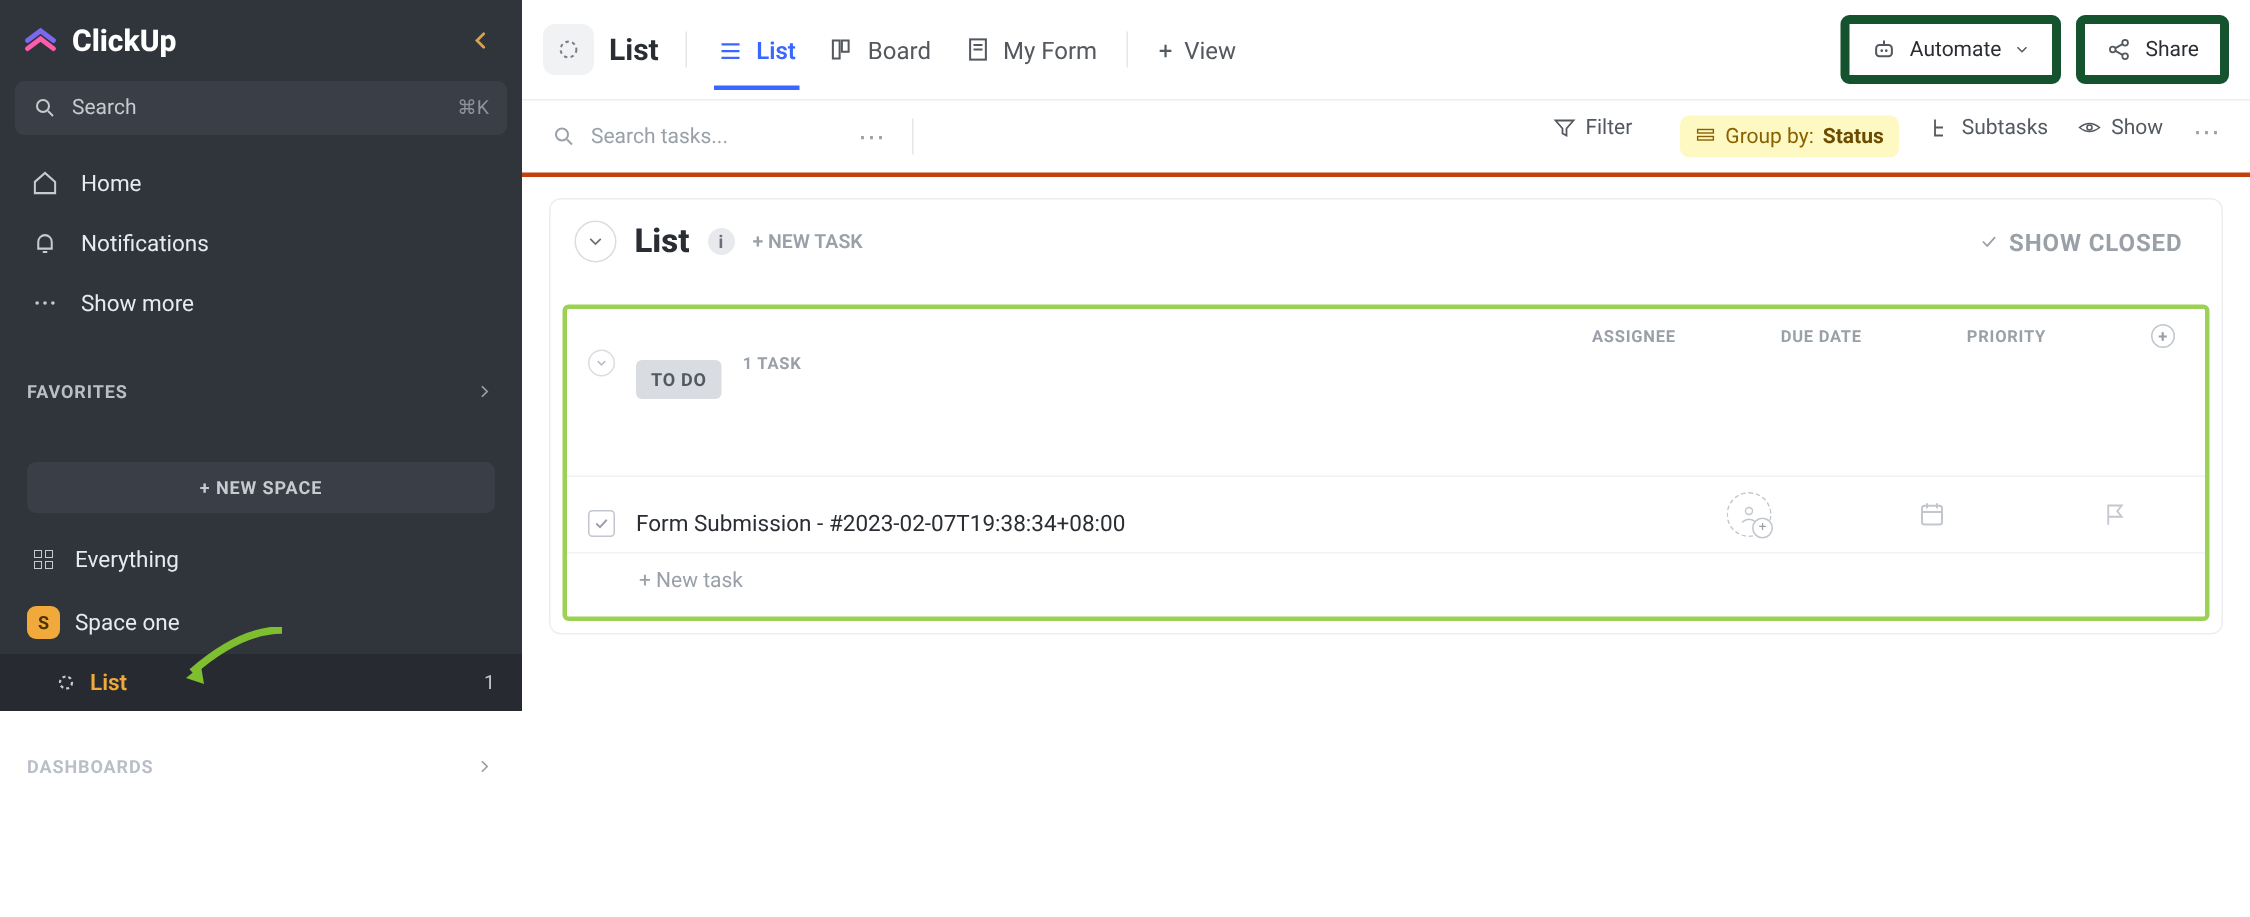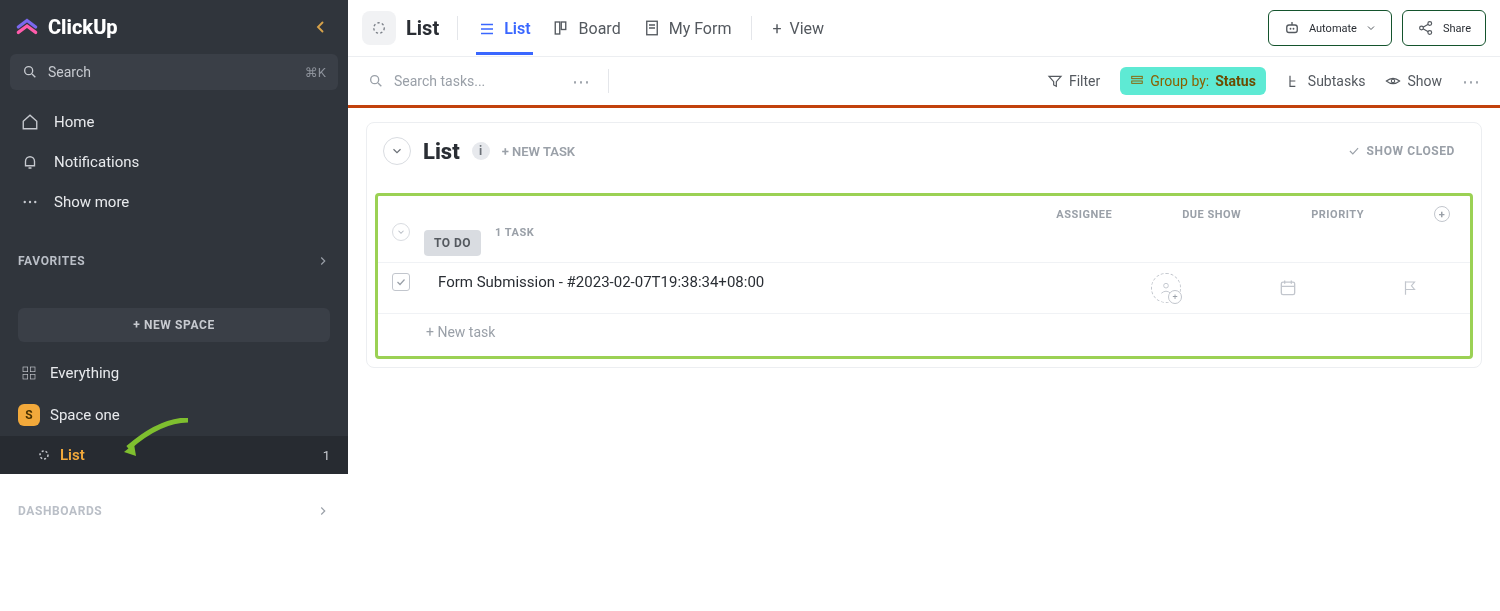--- a/index.html
+++ b/index.html
@@ -46,53 +46,53 @@
 .hdr .icon-box { width:34px; height:34px; border-radius:8px; background:#f1f2f4; display:flex; align-items:center; justify-content:center; color:#6b7077; }
 .hdr .title { font-size:20px; font-weight:700; color:#2a2e34; }
 .vsep { width:1px; height:24px; background:#e4e6ea; }
 
 .tabs { display:flex; align-items:center; gap:18px; }
 .tab { display:flex; align-items:center; gap:8px; color:#54595f; font-size:16px; cursor:pointer; padding:6px 2px; }
 .tab.active { color:#3a67ff; font-weight:600; border-bottom:3px solid #3a67ff; padding-bottom:14px; margin-bottom:-12px; }
 .tab .tic { width:18px; height:18px; color:inherit; }
 
 .hdr-right { margin-left:auto; display:flex; align-items:center; gap:10px; }
-.btn { display:flex; align-items:center; gap:8px; border:1px solid #14532d; border-radius:6px; padding:8px 14px; font-size:11px; color:#2a2e34; background:#fff; cursor:pointer; }
+.btn { display:flex; align-items:center; gap:8px; border:6px solid #14532d; border-radius:6px; padding:8px 14px; font-size:14px; color:#2a2e34; background:#fff; cursor:pointer; }
 .btn .bic { width:18px; height:18px; }
 
 .toolbar { display:flex; align-items:center; padding:10px 20px; border-bottom:3px solid #c2410c; gap:18px; color:#6b7077; font-size:14px; }
 .toolbar .srch { display:flex; align-items:center; gap:10px; flex:0 0 auto; }
 .toolbar .srch input { border:none; outline:none; font-size:14px; color:#2a2e34; width:160px; }
 .toolbar .srch input::placeholder { color:#9aa0a8; }
 .toolbar .more3 { color:#9aa0a8; font-size:18px; cursor:pointer; }
-.toolbar-right { margin-left:auto; display:flex; align-items:center; gap:20px; }
+.toolbar-right { margin-left:auto; display:flex; align-items:flex-start; gap:20px; }
 .tool-link { display:flex; align-items:center; gap:6px; cursor:pointer; color:#54595f; }
-.group-pill { background:#5eead4; color:#8a6100; border-radius:6px; padding:6px 10px; display:flex; gap:6px; align-items:center; cursor:pointer; }
+.group-pill { background:#fef9c3; color:#8a6100; border-radius:6px; padding:6px 10px; display:flex; gap:6px; align-items:center; cursor:pointer;margin-left:12px; }
 .group-pill b { color:#6b4b00; }
 
 .content { padding:14px 18px; }
 .panel { border:1px solid #eceef1; border-radius:8px; padding:10px 4px 4px 4px; }
 
 .panel-head { display:flex; align-items:center; gap:12px; padding:4px 12px 8px 12px; }
 .chev-circle { width:28px; height:28px; border:1.5px solid #d9dce1; border-radius:50%; display:flex; align-items:center; justify-content:center; color:#6b7077; cursor:pointer; }
 .panel-title { font-size:22px; font-weight:800; color:#2a2e34; }
 .info-ic { width:18px; height:18px; border-radius:50%; background:#e7e9ed; color:#6b7077; display:flex; align-items:center; justify-content:center; font-size:12px; font-weight:700; }
 .new-task-inline { color:#9aa0a8; font-size:13px; font-weight:600; cursor:pointer; }
-.panel-head .closed { margin-left:auto; color:#9aa0a8; font-size:12px; font-weight:700; letter-spacing:.6px; display:flex; align-items:center; gap:6px; cursor:pointer; padding-right:10px;}
+.panel-head .closed { margin-left:auto; color:#9aa0a8; font-size:16px; font-weight:700; letter-spacing:.6px; display:flex; align-items:center; gap:6px; cursor:pointer; padding-right:10px;}
 
 .status-block { margin:20px 4px 4px 4px; border:3px solid #9bd154; border-radius:4px; padding:6px 0; position:relative; }
 .status-hdr { display:flex; align-items:center; gap:14px; padding:6px 14px; }
 .chev-sm { width:18px; height:18px; border:1.5px solid #d9dce1; border-radius:50%; color:#b9bec6; display:flex; align-items:center; justify-content:center; font-size:11px; cursor:pointer;}
 .status-pill { background:#d9dce1; color:#54595f; font-size:12px; font-weight:700; letter-spacing:.5px; border-radius:4px; padding:6px 10px;margin-top:22px; }
 .task-count { color:#9aa0a8; font-size:11px; font-weight:700; letter-spacing:.5px; }
 
 .col-heads { position:absolute; right:20px; top:10px; display:flex; gap:70px; align-items:center; color:#9aa0a8; font-size:11px; font-weight:700; letter-spacing:.5px;}
 .col-heads .plus-c { width:16px; height:16px; border:1.5px solid #c2c6cd; border-radius:50%; display:flex; align-items:center; justify-content:center; cursor:pointer; }
 
-.task-row { display:flex; align-items:flex-start; padding:10px 14px; gap:28px; border-top:1px solid #f0f2f5;}
+.task-row { display:flex; align-items:flex-end; padding:10px 14px; gap:14px; border-top:1px solid #f0f2f5;margin-top:45px;}
 .task-row .chk { width:18px; height:18px; border:1.5px solid #c2c6cd; border-radius:3px; display:flex; align-items:center; justify-content:center; color:#9aa0a8; cursor:pointer;}
 .task-row .tname { color:#2a2e34; font-size:15px; }
 .task-cells { margin-left:auto; display:flex; align-items:center; gap:78px; padding-right:24px;}
 .cell { width:44px; display:flex; justify-content:center; color:#c2c6cd; cursor:pointer;}
 .avatar-ic { width:30px; height:30px; border:1.5px dashed #c2c6cd; border-radius:50%; display:flex; align-items:center; justify-content:center; position:relative;}
 .avatar-ic:after { content:"+"; position:absolute; bottom:-2px; right:-2px; background:#fff; border:1px solid #c2c6cd; border-radius:50%; width:12px; height:12px; font-size:9px; display:flex; align-items:center; justify-content:center; color:#9aa0a8;}
 
 .add-task { padding:10px 48px; color:#9aa0a8; font-size:14px; cursor:pointer; border-top:1px solid #f0f2f5;}
 
 svg { display:block; }
@@ -338,21 +338,21 @@
           <svg width="14" height="14" viewBox="0 0 24 24">
               <path d="M5 12 L10 17 L19 7" stroke="#9aa0a8" stroke-width="2" fill="none"></path>
             </svg>
           <span>SHOW CLOSED</span>
         </div>
       </div>
 
       <div class="status-block">
         <div class="col-heads">
           <span>ASSIGNEE</span>
-          <span>DUE SHOW</span>
+          <span>DUE DATE</span>
           <span>PRIORITY</span>
           <span class="plus-c">+</span>
         </div>
 
         <div class="status-hdr">
           <span class="chev-sm">
             <svg width="10" height="10" viewBox="0 0 24 24">
                 <path d="M6 9 L12 15 L18 9" stroke="#b9bec6" stroke-width="2.5" fill="none"></path>
               </svg>
           </span>

